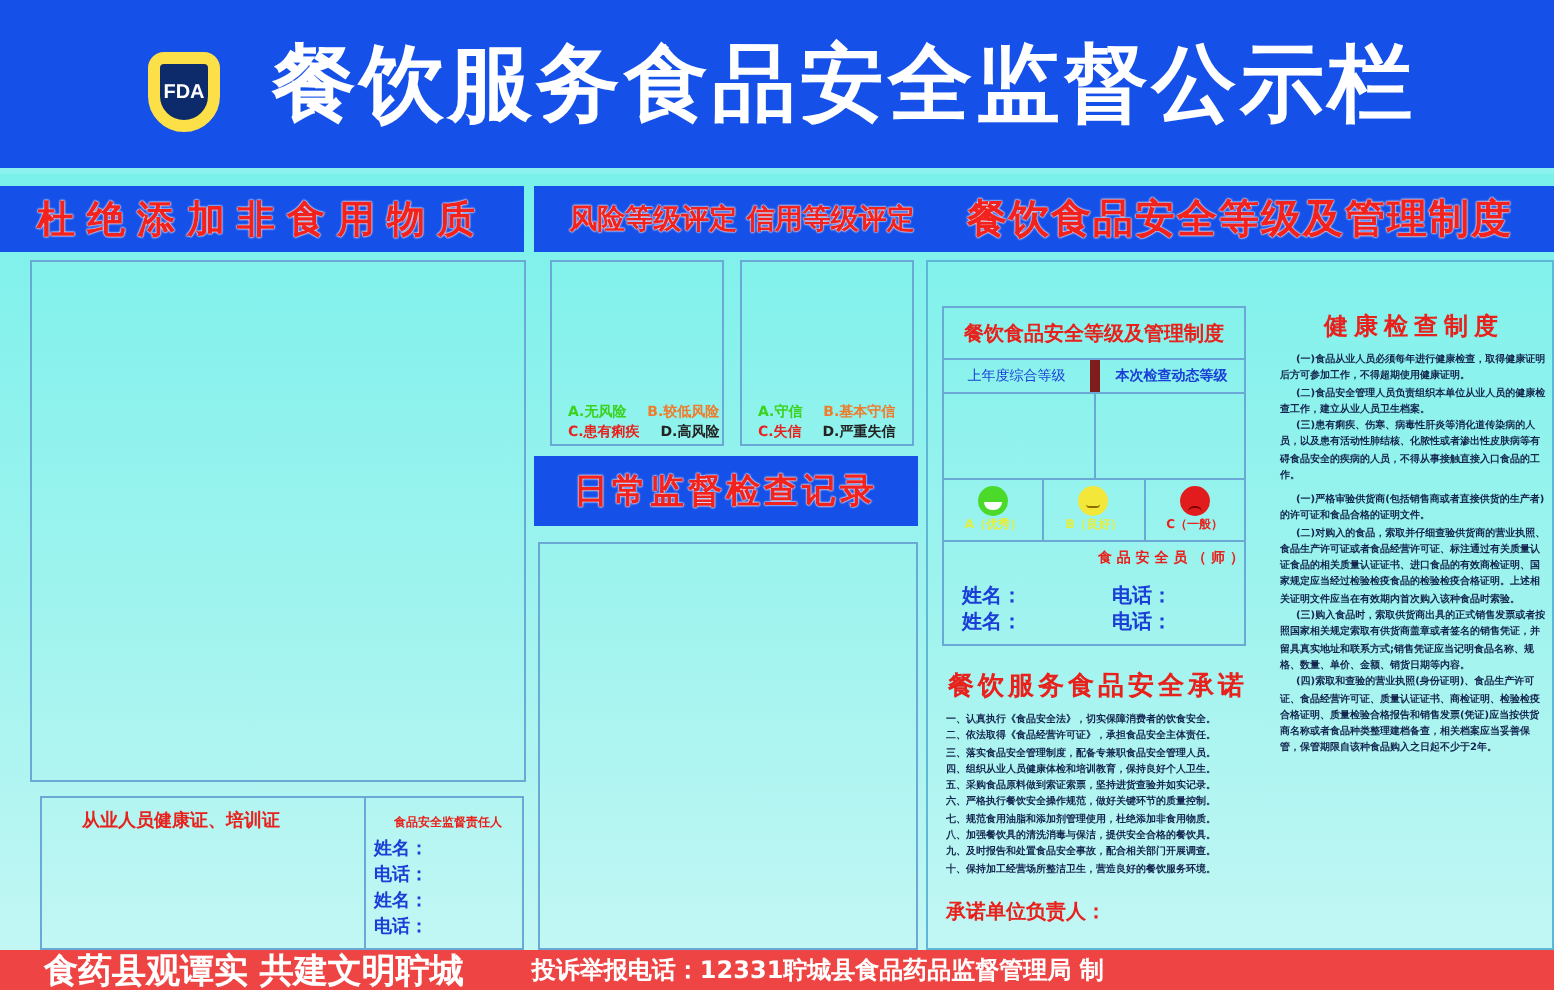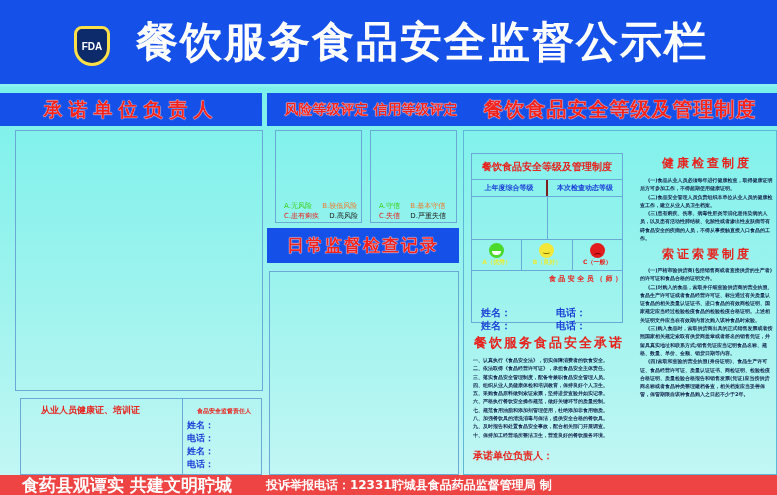--- a/index.html
+++ b/index.html
@@ -12,21 +12,21 @@
   .abs { position: absolute; }
   
   .top-banner {
     left: 0; top: 0; width: 777px; height: 87px;
     background: #1550e8;
     border-bottom: 3px solid #8cf2f0;
   }
   .logo {
     left: 74px; top: 26px; width: 36px; height: 40px;
     background: #0d2a6b;
-    border: 3px solid #fde047;
+    border: 6px solid #fde047;
     border-radius: 8px 8px 18px 18px;
     color: #fff; font-weight: bold; font-size: 10px;
     display: flex; align-items: center; justify-content: center;
     font-family: "Liberation Sans", sans-serif;
   }
   .main-title {
     left: 136px; top: 14px; height: 56px;
     color: #fff; font-weight: bold; font-size: 42px; letter-spacing: 2px;
     line-height: 56px; white-space: nowrap;
   }
@@ -41,37 +41,37 @@
   .panel {
     border: 1px solid #5fb7d8;
     background: transparent;
   }
   .panel-inner {
     border: 1px solid #6aa9d6;
   }
   .red { color: #e8211c; }
   .blue { color: #1b3fd6; }
   .small { font-size: 5px; font-weight: bold; line-height: 8.3px; color: #14264f; }
-  .legend { font-size: 7px; font-weight: normal; white-space: nowrap; }
+  .legend { font-size: 7px; font-weight: bold; white-space: nowrap; }
   .bottom-banner {
     left: 0; top: 475px; width: 777px; height: 20px;
     background: #ef4444;
     color: #fff; font-weight: bold; white-space: nowrap;
     display: flex; align-items: center;
   }
 </style>
 </head>
 <body>
 
 <div class="abs top-banner">
   <div class="abs logo">FDA</div>
   <div class="abs main-title">餐饮服务食品安全监督公示栏</div>
 </div>
 
-<div class="abs hdr" style="left:0;top:93px;width:262px;height:33px;font-size:19px;letter-spacing:6px;">承诺单位负责人</div>
+<div class="abs hdr" style="left:0;top:93px;width:262px;height:33px;font-size:19px;letter-spacing:6px;">杜绝添加非食用物质</div>
 <div class="abs panel-inner" style="left:15px;top:130px;width:248px;height:261px;"></div>
 
 <div class="abs panel-inner" style="left:20px;top:398px;width:242px;height:77px;">
   <div class="abs red" style="left:20px;top:5px;font-size:9px;font-weight:bold;white-space:nowrap;">从业人员健康证、培训证</div>
   <div class="abs" style="left:161px;top:0;width:1px;height:77px;background:#6aa9d6;"></div>
   <div class="abs" style="left:166px;top:5px;width:74px;">
     <div class="red" style="font-size:6px;font-weight:bold;text-align:center;margin-top:3px;">食品安全监督责任人</div>
     <div class="blue" style="font-size:9px;font-weight:bold;line-height:13px;margin-top:3px;">
       <div>姓名：</div>
       <div>电话：</div>
@@ -102,21 +102,21 @@
 
 <div class="abs hdr" style="left:267px;top:228px;width:192px;height:35px;font-size:17px;letter-spacing:2px;">日常监督检查记录</div>
 <div class="abs panel-inner" style="left:269px;top:271px;width:190px;height:204px;"></div>
 
 <div class="abs hdr" style="left:463px;top:93px;width:314px;height:33px;font-size:20px;letter-spacing:1px;">餐饮食品安全等级及管理制度</div>
 <div class="abs panel" style="left:463px;top:130px;width:314px;height:345px;"></div>
 
 <div class="abs panel-inner" style="left:471px;top:153px;width:152px;height:170px;">
   <div class="red" style="height:26px;display:flex;align-items:center;justify-content:center;font-size:10px;font-weight:bold;border-bottom:1px solid #6aa9d6;white-space:nowrap;">餐饮食品安全等级及管理制度</div>
   <div style="display:flex;height:17px;border-bottom:1px solid #6aa9d6;">
-    <div class="blue" style="flex:1;font-size:7px;font-weight:bold;display:flex;align-items:center;justify-content:center;border-right:2px solid #7f1d1d;">上年度综合等级</div>
+    <div class="blue" style="flex:1;font-size:7px;font-weight:normal;display:flex;align-items:center;justify-content:center;border-right:5px solid #7f1d1d;">上年度综合等级</div>
     <div class="blue" style="flex:1;font-size:7px;font-weight:bold;display:flex;align-items:center;justify-content:center;">本次检查动态等级</div>
   </div>
   <div style="height:43px;border-bottom:1px solid #6aa9d6;display:flex;">
     <div style="flex:1;border-right:1px solid #6aa9d6;"></div>
       <div style="flex:1;"></div>
   </div>
   <div style="display:flex;height:31px;border-bottom:1px solid #6aa9d6;">
     <div style="flex:1;border-right:1px solid #6aa9d6;display:flex;flex-direction:column;align-items:center;justify-content:center;">
       <div style="width:15px;height:15px;border-radius:50%;background:#4bd92a;position:relative;">
         <div style="position:absolute;left:3px;top:8px;width:9px;height:4px;border-radius:0 0 5px 5px;background:#fff;"></div>
@@ -130,35 +130,34 @@
       <div style="font-size:6px;font-weight:bold;color:#e7ee3a;white-space:nowrap;">B（良好）</div>
     </div>
     <div style="flex:1;display:flex;flex-direction:column;align-items:center;justify-content:center;">
       <div style="width:15px;height:15px;border-radius:50%;background:#e21c1c;position:relative;">
         <div style="position:absolute;left:4px;top:10px;width:7px;height:3px;border-top:1px solid #7a0000;border-radius:4px 4px 0 0;"></div>
       </div>
       <div style="font-size:6px;font-weight:bold;color:#e8211c;white-space:nowrap;">C（一般）</div>
     </div>
   </div>
   <div class="red" style="font-size:7px;font-weight:bold;text-align:right;margin-top:3px;white-space:nowrap;">食 品 安 全 员 （ 师 ）</div>
-  <div class="blue" style="font-size:10px;font-weight:bold;line-height:13px;padding-left:9px;margin-top:22px;">
+  <div class="blue" style="font-size:10px;font-weight:bold;line-height:13px;padding-left:9px;margin-top:8px;">
     <div><span>姓名：</span><span style="display:inline-block;width:45px"></span><span>电话：</span></div>
     <div><span>姓名：</span><span style="display:inline-block;width:45px"></span><span>电话：</span></div>
   </div>
 </div>
 
 <div class="abs" style="left:640px;top:155px;width:134px;">
   <div class="red" style="font-size:12px;font-weight:bold;text-align:center;letter-spacing:3px;margin-bottom:4px;">健康检查制度</div>
   <div class="small" style="text-indent:8px;">(一)食品从业人员必须每年进行健康检查，取得健康证明后方可参加工作，不得超期使用健康证明。</div>
   <div class="small" style="text-indent:8px;">(二)食品安全管理人员负责组织本单位从业人员的健康检查工作，建立从业人员卫生档案。</div>
   <div class="small" style="text-indent:8px;">(三)患有痢疾、伤寒、病毒性肝炎等消化道传染病的人员，以及患有活动性肺结核、化脓性或者渗出性皮肤病等有碍食品安全的疾病的人员，不得从事接触直接入口食品的工作。</div>
 </div>
 
 <div class="abs" style="left:640px;top:246px;width:134px;">
-  <div class="red" style="font-size:12px;font-weight:bold;text-align:center;letter-spacing:3px;margin-bottom:3px;">索证索要制度</div>
   <div class="small" style="text-indent:8px;">(一)严格审验供货商(包括销售商或者直接供货的生产者)的许可证和食品合格的证明文件。</div>
   <div class="small" style="text-indent:8px;">(二)对购入的食品，索取并仔细查验供货商的营业执照、食品生产许可证或者食品经营许可证、标注通过有关质量认证食品的相关质量认证证书、进口食品的有效商检证明、国家规定应当经过检验检疫食品的检验检疫合格证明。上述相关证明文件应当在有效期内首次购入该种食品时索验。</div>
   <div class="small" style="text-indent:8px;">(三)购入食品时，索取供货商出具的正式销售发票或者按照国家相关规定索取有供货商盖章或者签名的销售凭证，并留具真实地址和联系方式;销售凭证应当记明食品名称、规格、数量、单价、金额、销货日期等内容。</div>
   <div class="small" style="text-indent:8px;">(四)索取和查验的营业执照(身份证明)、食品生产许可证、食品经营许可证、质量认证证书、商检证明、检验检疫合格证明、质量检验合格报告和销售发票(凭证)应当按供货商名称或者食品种类整理建档备查，相关档案应当妥善保管，保管期限自该种食品购入之日起不少于2年。</div>
 </div>
 
 <div class="abs" style="left:473px;top:334px;width:152px;">
   <div class="red" style="font-size:13px;font-weight:bold;text-align:center;letter-spacing:2px;margin-bottom:4px;white-space:nowrap;">餐饮服务食品安全承诺</div>
   <div class="small" style="white-space:nowrap;overflow:hidden;">一、认真执行《食品安全法》，切实保障消费者的饮食安全。</div>
   <div class="small" style="white-space:nowrap;overflow:hidden;">二、依法取得《食品经营许可证》，承担食品安全主体责任。</div>

